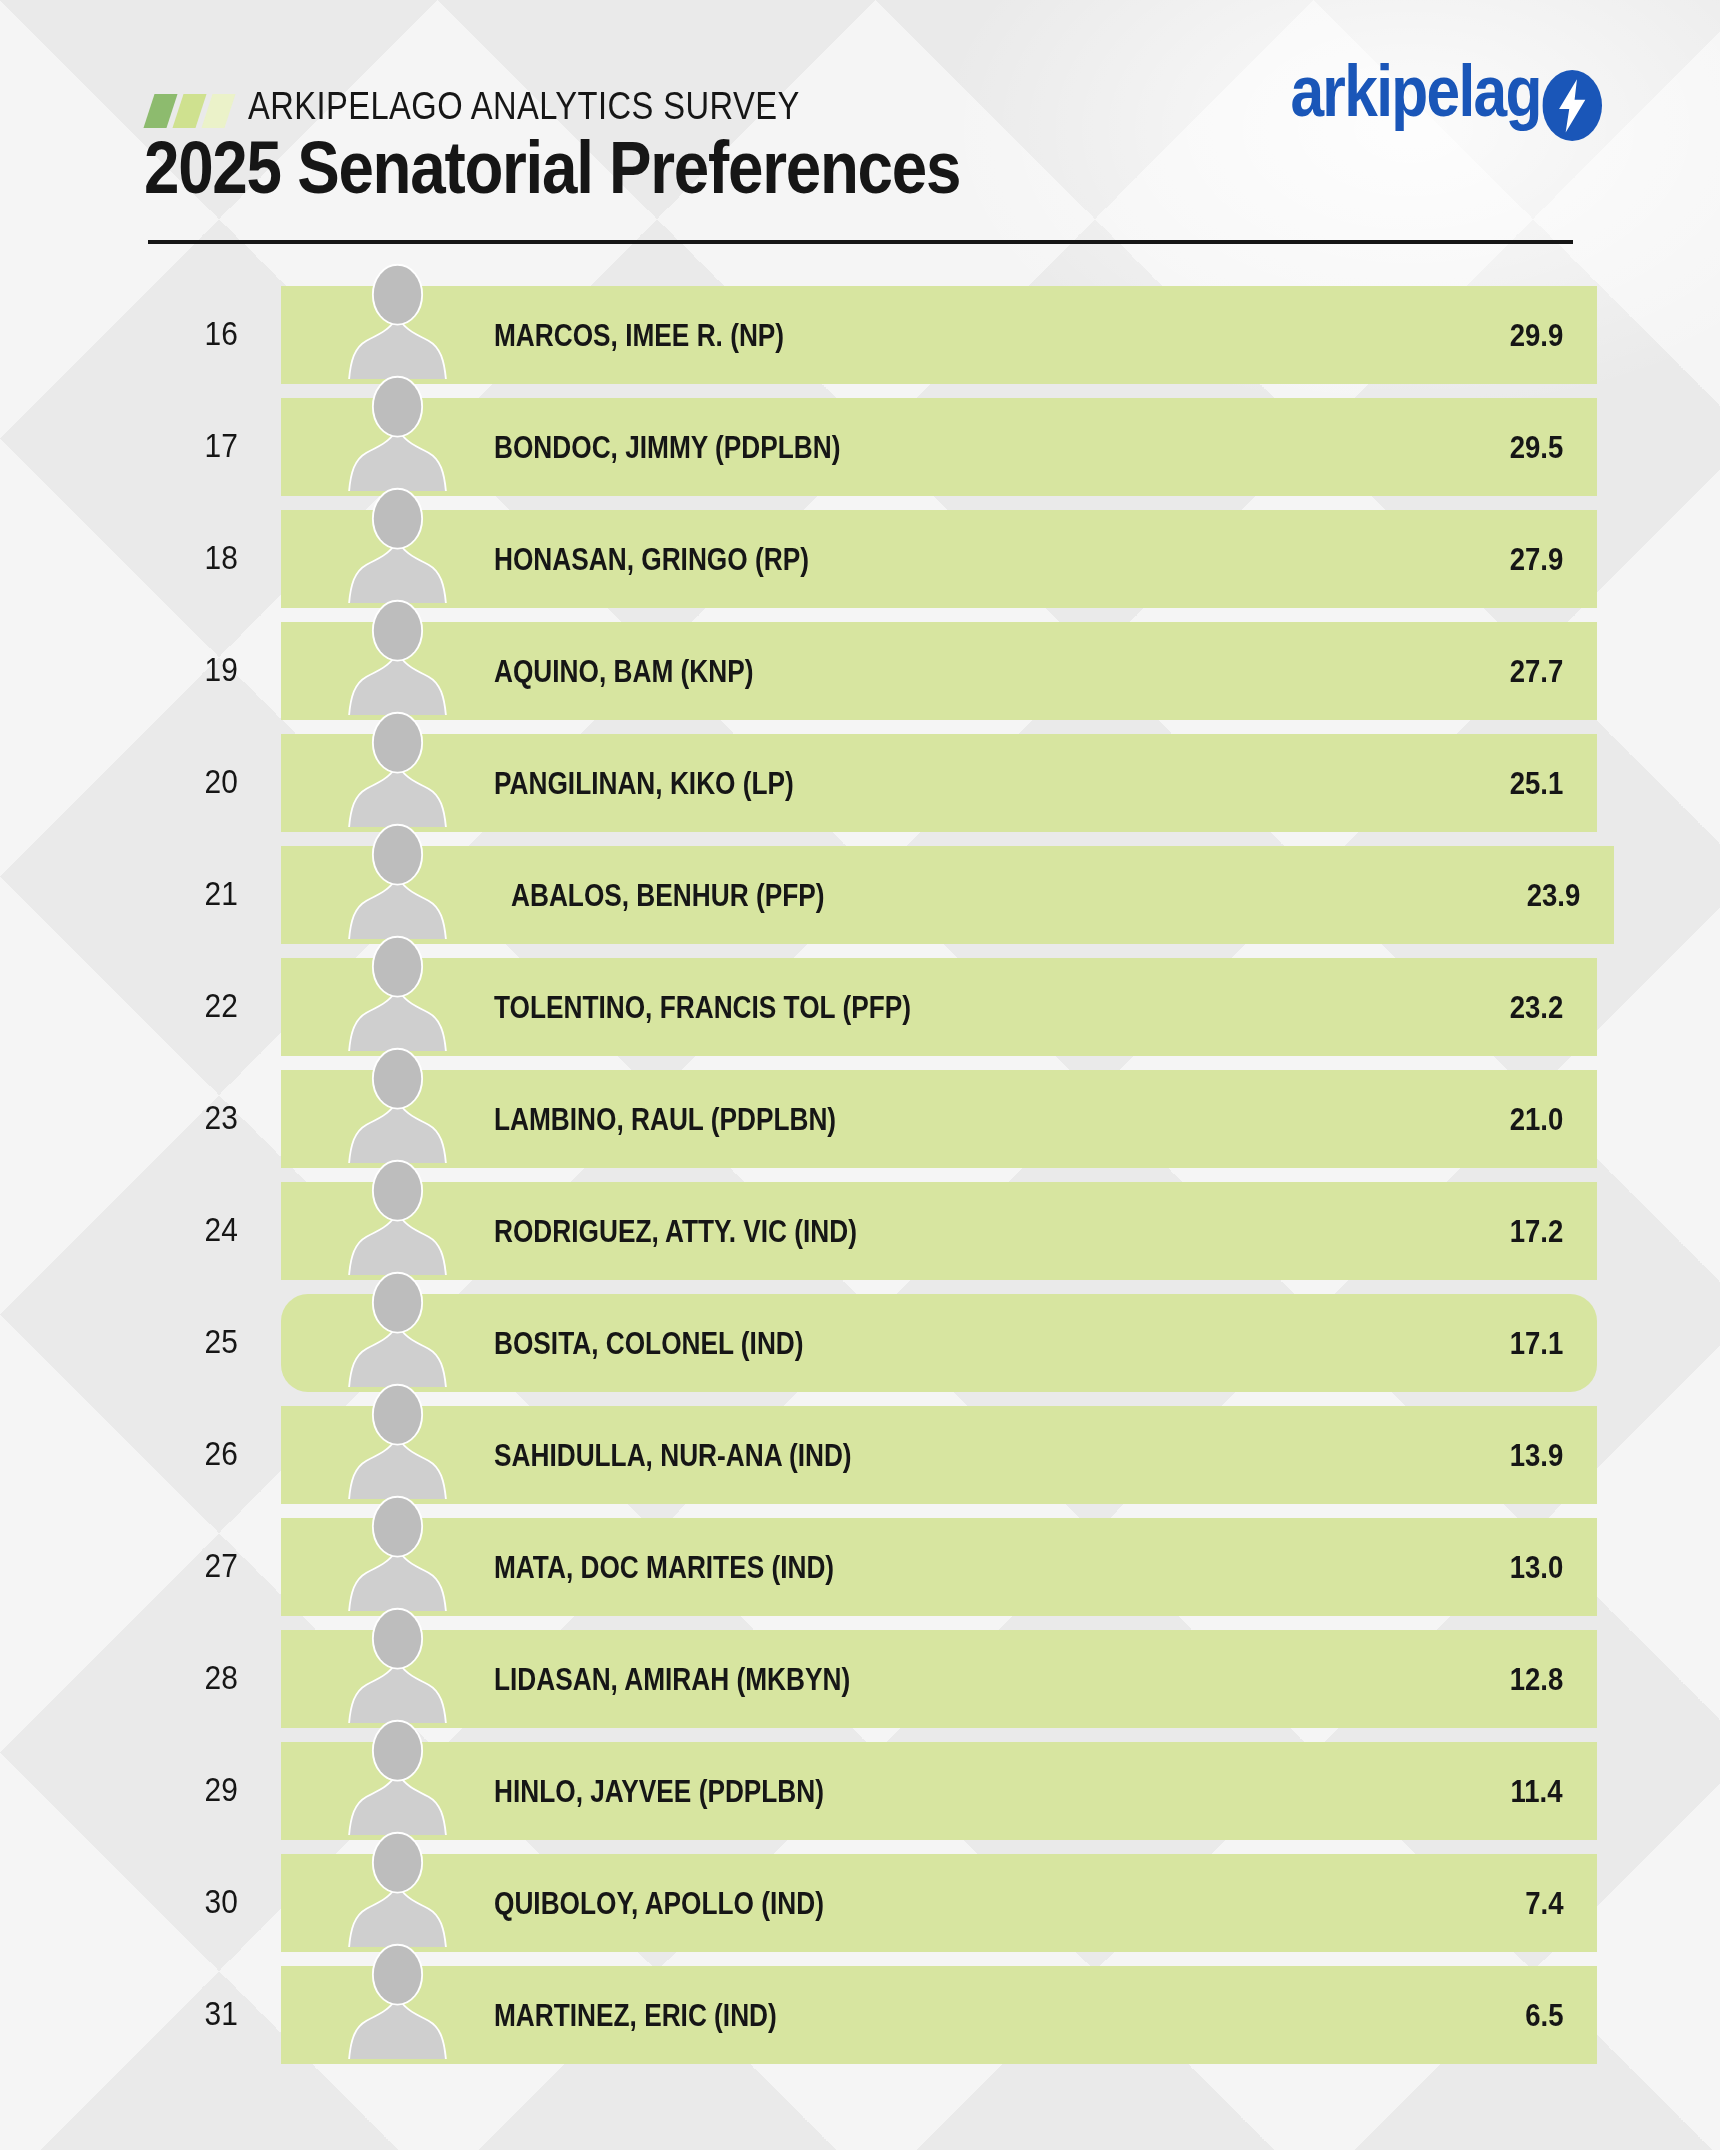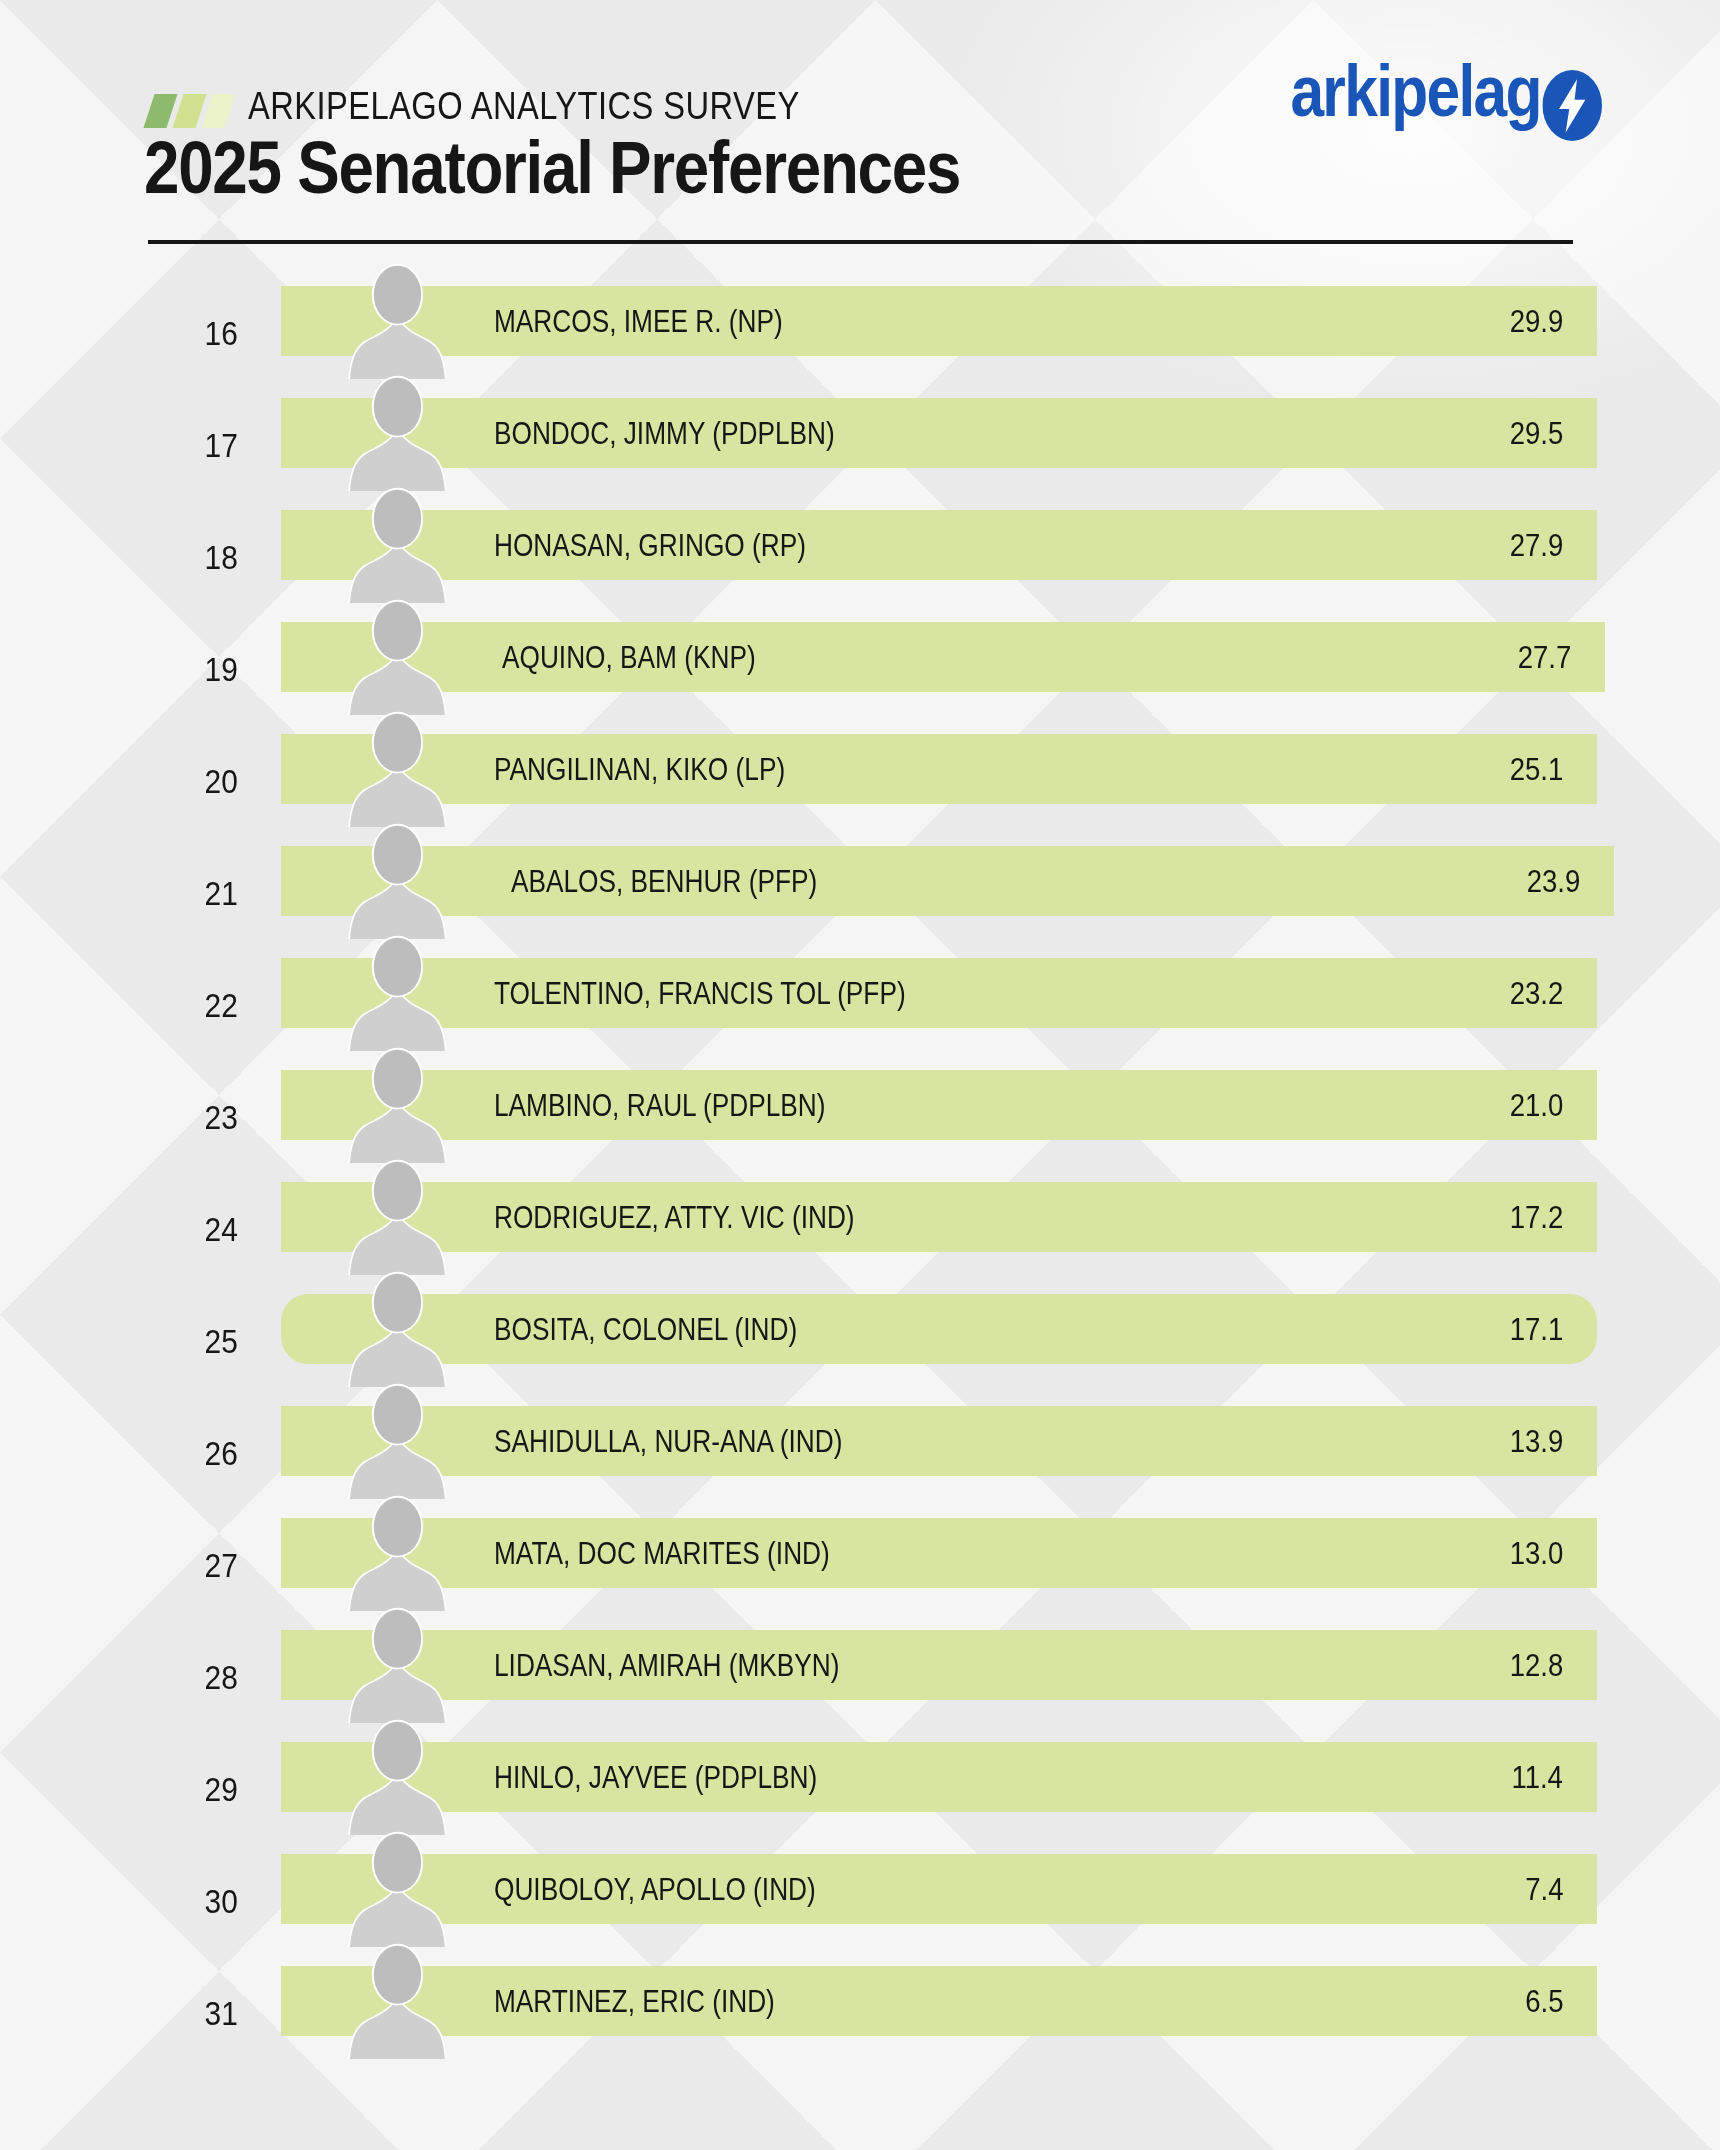--- a/index.html
+++ b/index.html
@@ -41,22 +41,22 @@
 
   
   .rows { position:absolute; top:286px; left:0; width:100%;margin-left:28px; }
   .row { position:relative; height:93px; margin-bottom:19px; }
   .rank {
     position:absolute; left:105px; width:105px; top:50%; transform:translateY(-50%);
     text-align:right; font-size:34px; line-height:1;
   }
   .rank span { display:inline-block; transform:scaleX(0.88); transform-origin:right center; }
   .bar {
-    position:absolute; left:253px; width:1316px; height:70px;
-    display:flex; align-items:center; z-index:1;
+    position:absolute; left:253px; width:1316px; height:98px;
+    display:flex; align-items:center; z-index:1;font-weight:bold;
   }
   .name {
     margin-left:213px; font-size:32px; line-height:1; white-space:nowrap;
     transform:scaleX(0.82); transform-origin:left center;
   }
   .value {
     margin-left:auto; margin-right:34px; font-size:32px; line-height:1;
     transform:scaleX(0.86); transform-origin:right center;
   }
   .photo { position:absolute; left:316px; bottom:0; width:107px; height:116px; z-index:2; }
@@ -129,21 +129,21 @@
           <svg viewBox="0 0 200 220" preserveAspectRatio="xMidYMax meet">
             <g stroke="#ffffff" stroke-width="7" style="paint-order:stroke">
               <path d="M100 104 C86 130 62 138 42 149 C20 161 13 186 10 220 L190 220 C187 186 180 161 158 149 C138 138 114 130 100 104 Z" fill="#cfcfcf"></path>
               <ellipse cx="100" cy="60" rx="45" ry="55" fill="#bdbdbd"></ellipse>
             </g>
           </svg>
         </div>
       </div>
       <div class="row">
         <div class="rank"><span>19</span></div>
-        <div class="bar" style="background: rgb(215, 229, 160); padding-left: 8px;">
+        <div class="bar" style="background: rgb(215, 229, 160);">
           <span class="name">AQUINO, BAM (KNP)</span>
           <span class="value">27.7</span>
         </div>
         <div class="photo">
           <svg viewBox="0 0 200 220" preserveAspectRatio="xMidYMax meet">
             <g stroke="#ffffff" stroke-width="7" style="paint-order:stroke">
               <path d="M100 104 C86 130 62 138 42 149 C20 161 13 186 10 220 L190 220 C187 186 180 161 158 149 C138 138 114 130 100 104 Z" fill="#cfcfcf"></path>
               <ellipse cx="100" cy="60" rx="45" ry="55" fill="#bdbdbd"></ellipse>
             </g>
           </svg>

